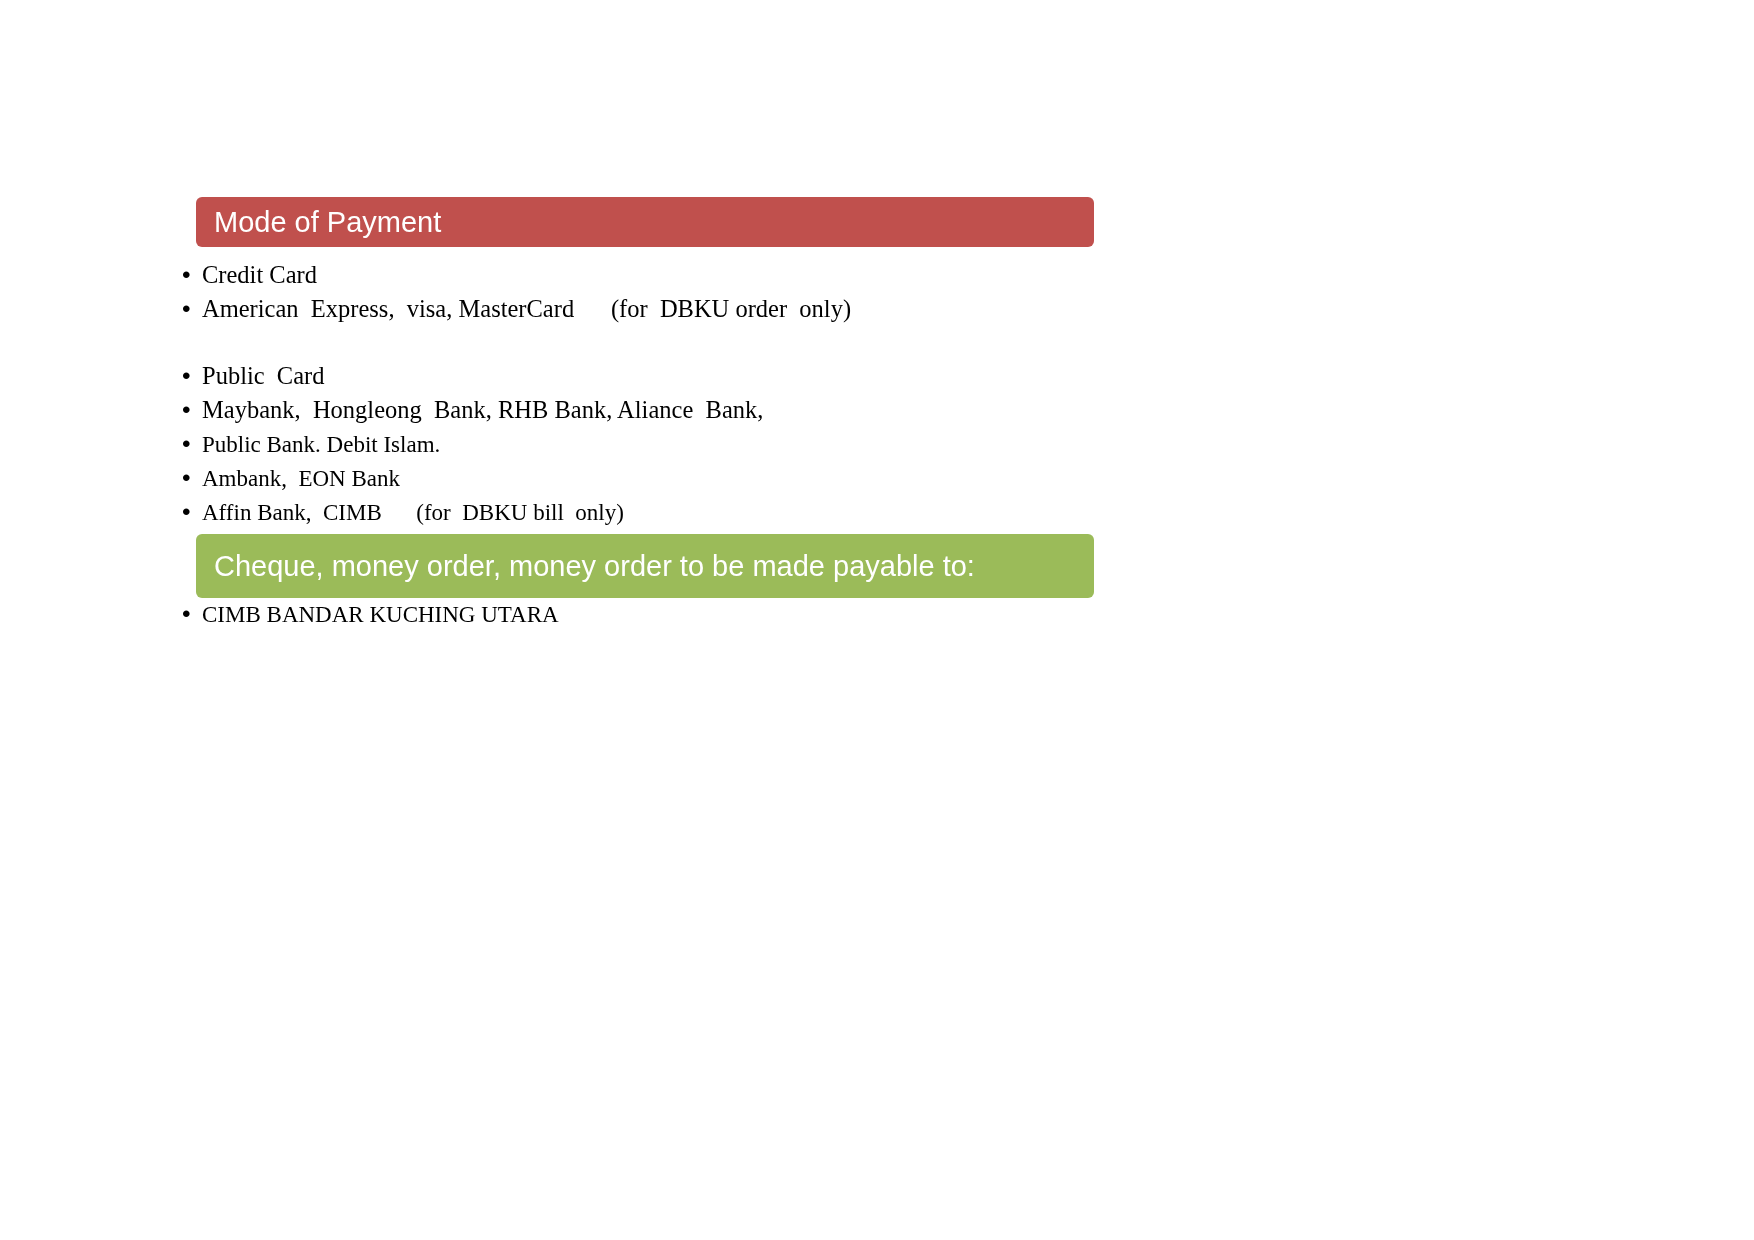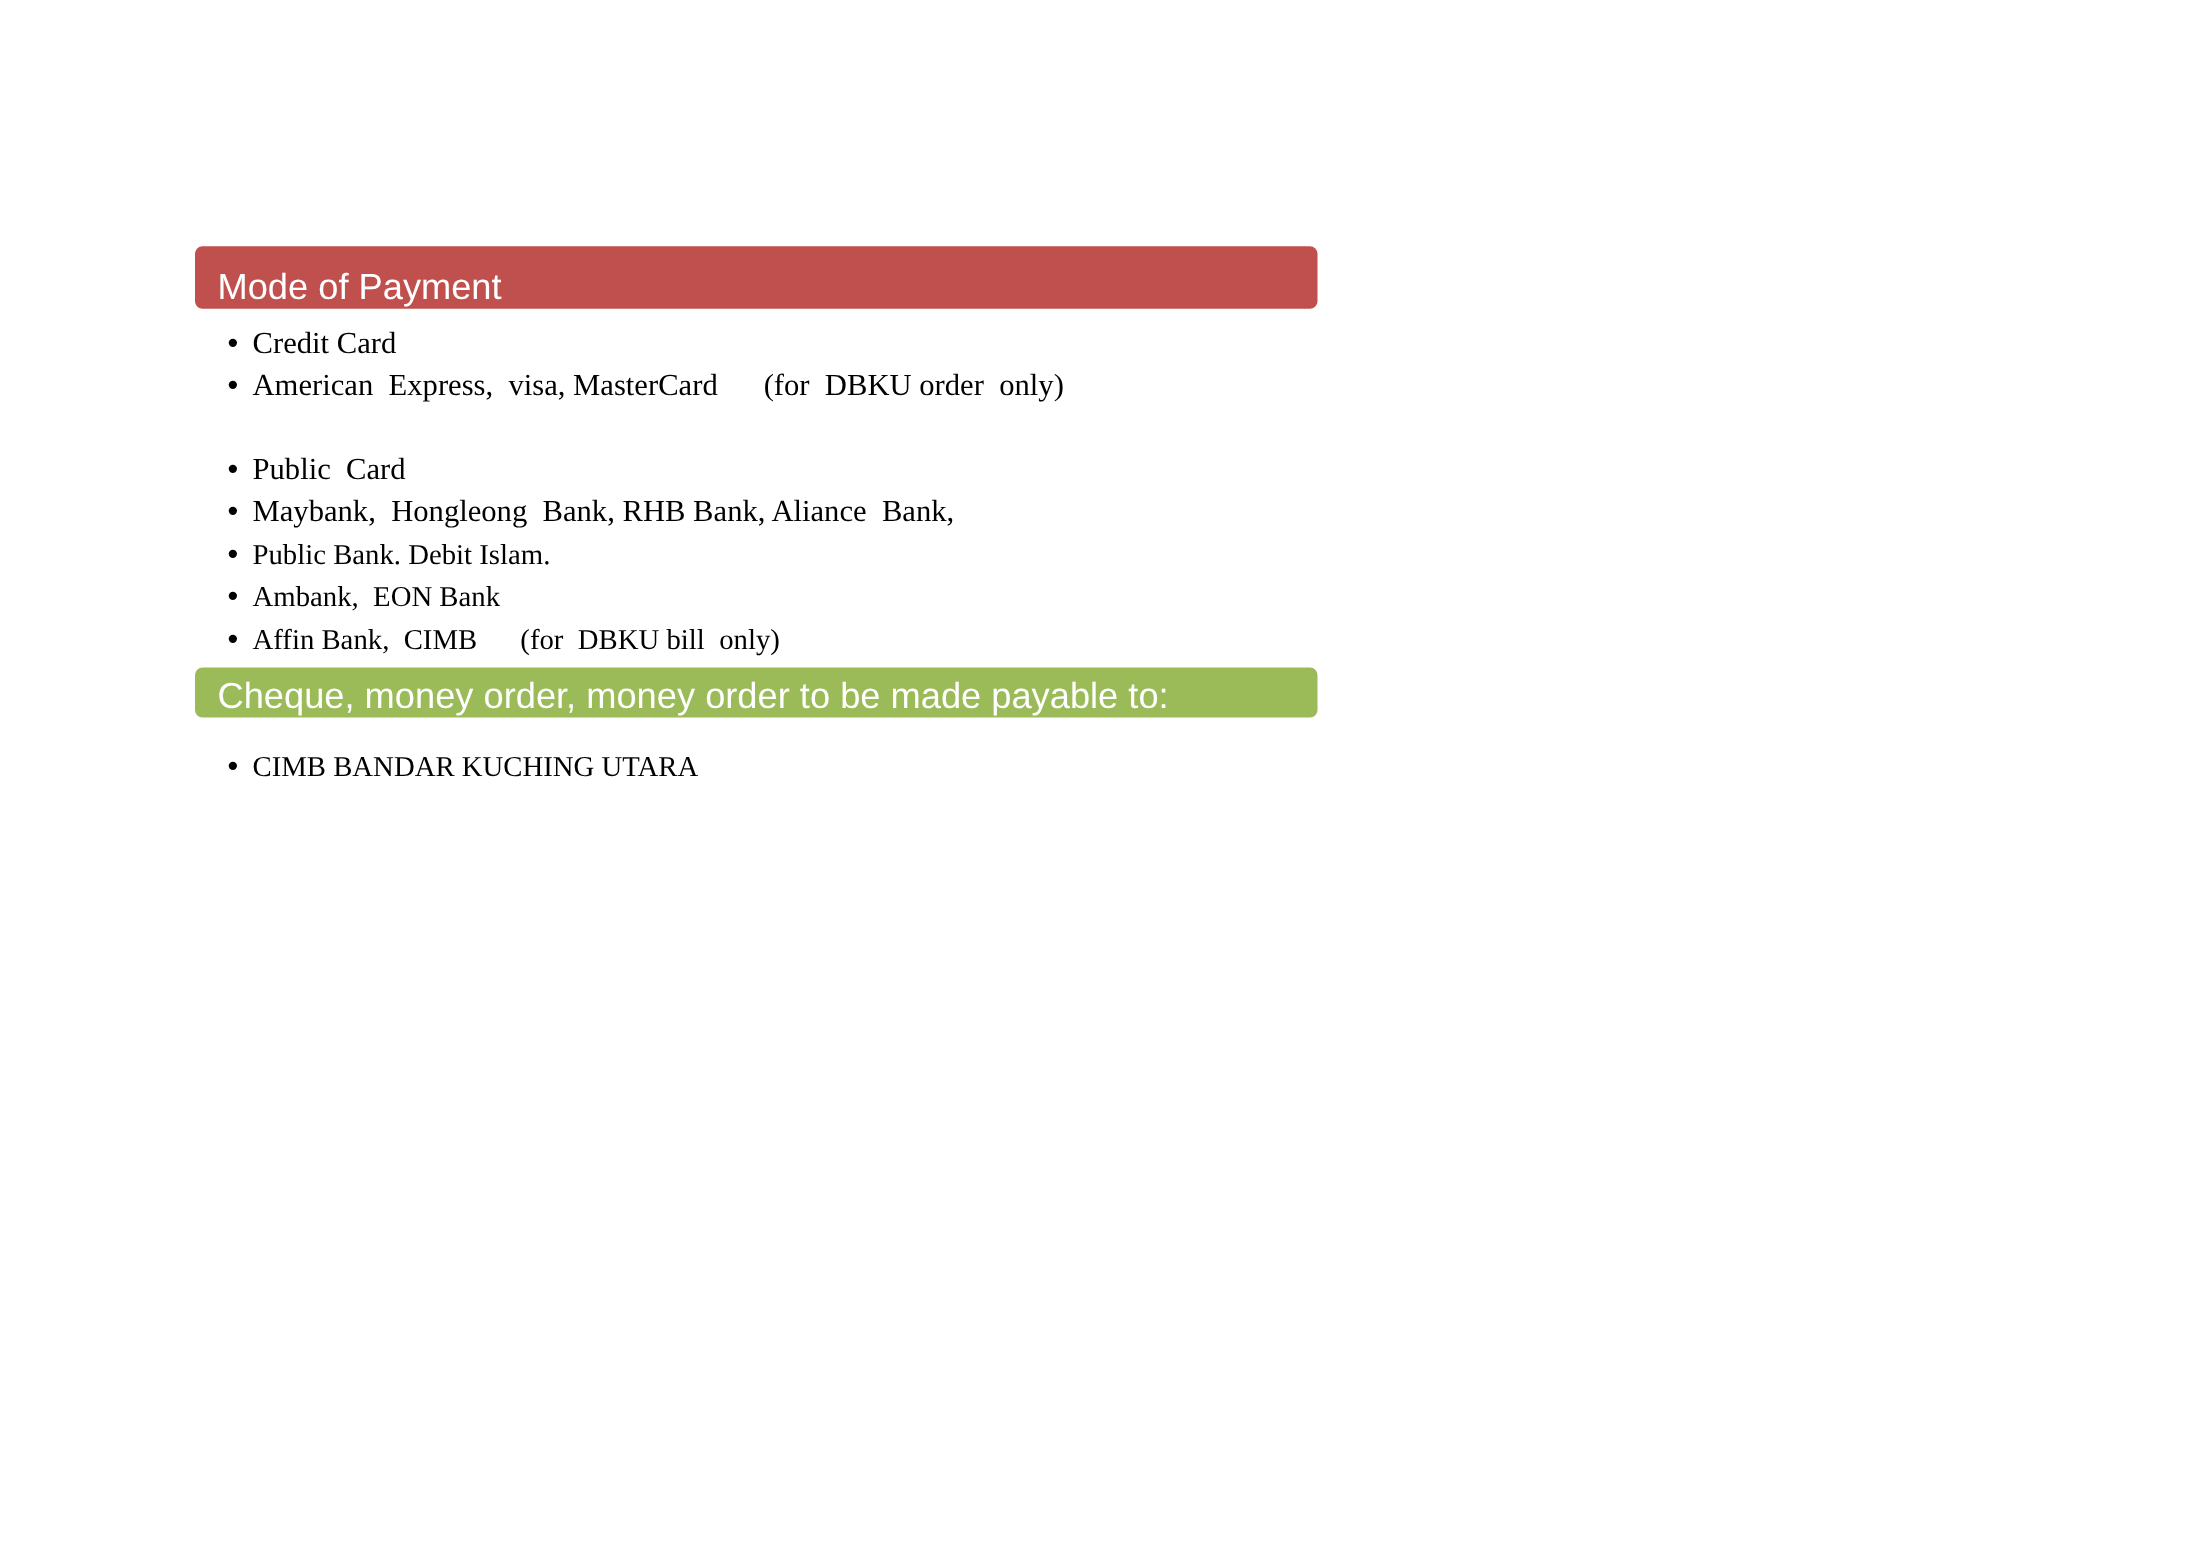--- a/index.html
+++ b/index.html
@@ -20,42 +20,43 @@
     position: absolute;
     left: 0;
     top: 0;
     width: 1754px;
     height: 1240px;
   }
 
   .banner {
     position: absolute;
     display: flex;
-    align-items: flex-end;
+    align-items: center;
     box-sizing: border-box;
     border-radius: 6px;
     color: #ffffff;
+    margin-left: 40px;
   }
 
   .banner-red {
     left: 156px;
     top: 197px;
     width: 898px;
     height: 50px;
     background: #c0504d;
     padding-left: 18px;
     font-size: 29px;
     font-weight: 400;
   }
 
   .banner-green {
     left: 156px;
     top: 534px;
     width: 898px;
-    height: 40px;
+    height: 64px;
     background: #9bbb59;
     padding-left: 18px;
     font-size: 29px;
     font-weight: 400;
   }
 
   .bullet-block {
     position: absolute;
     left: 182px;
     width: 1000px;

